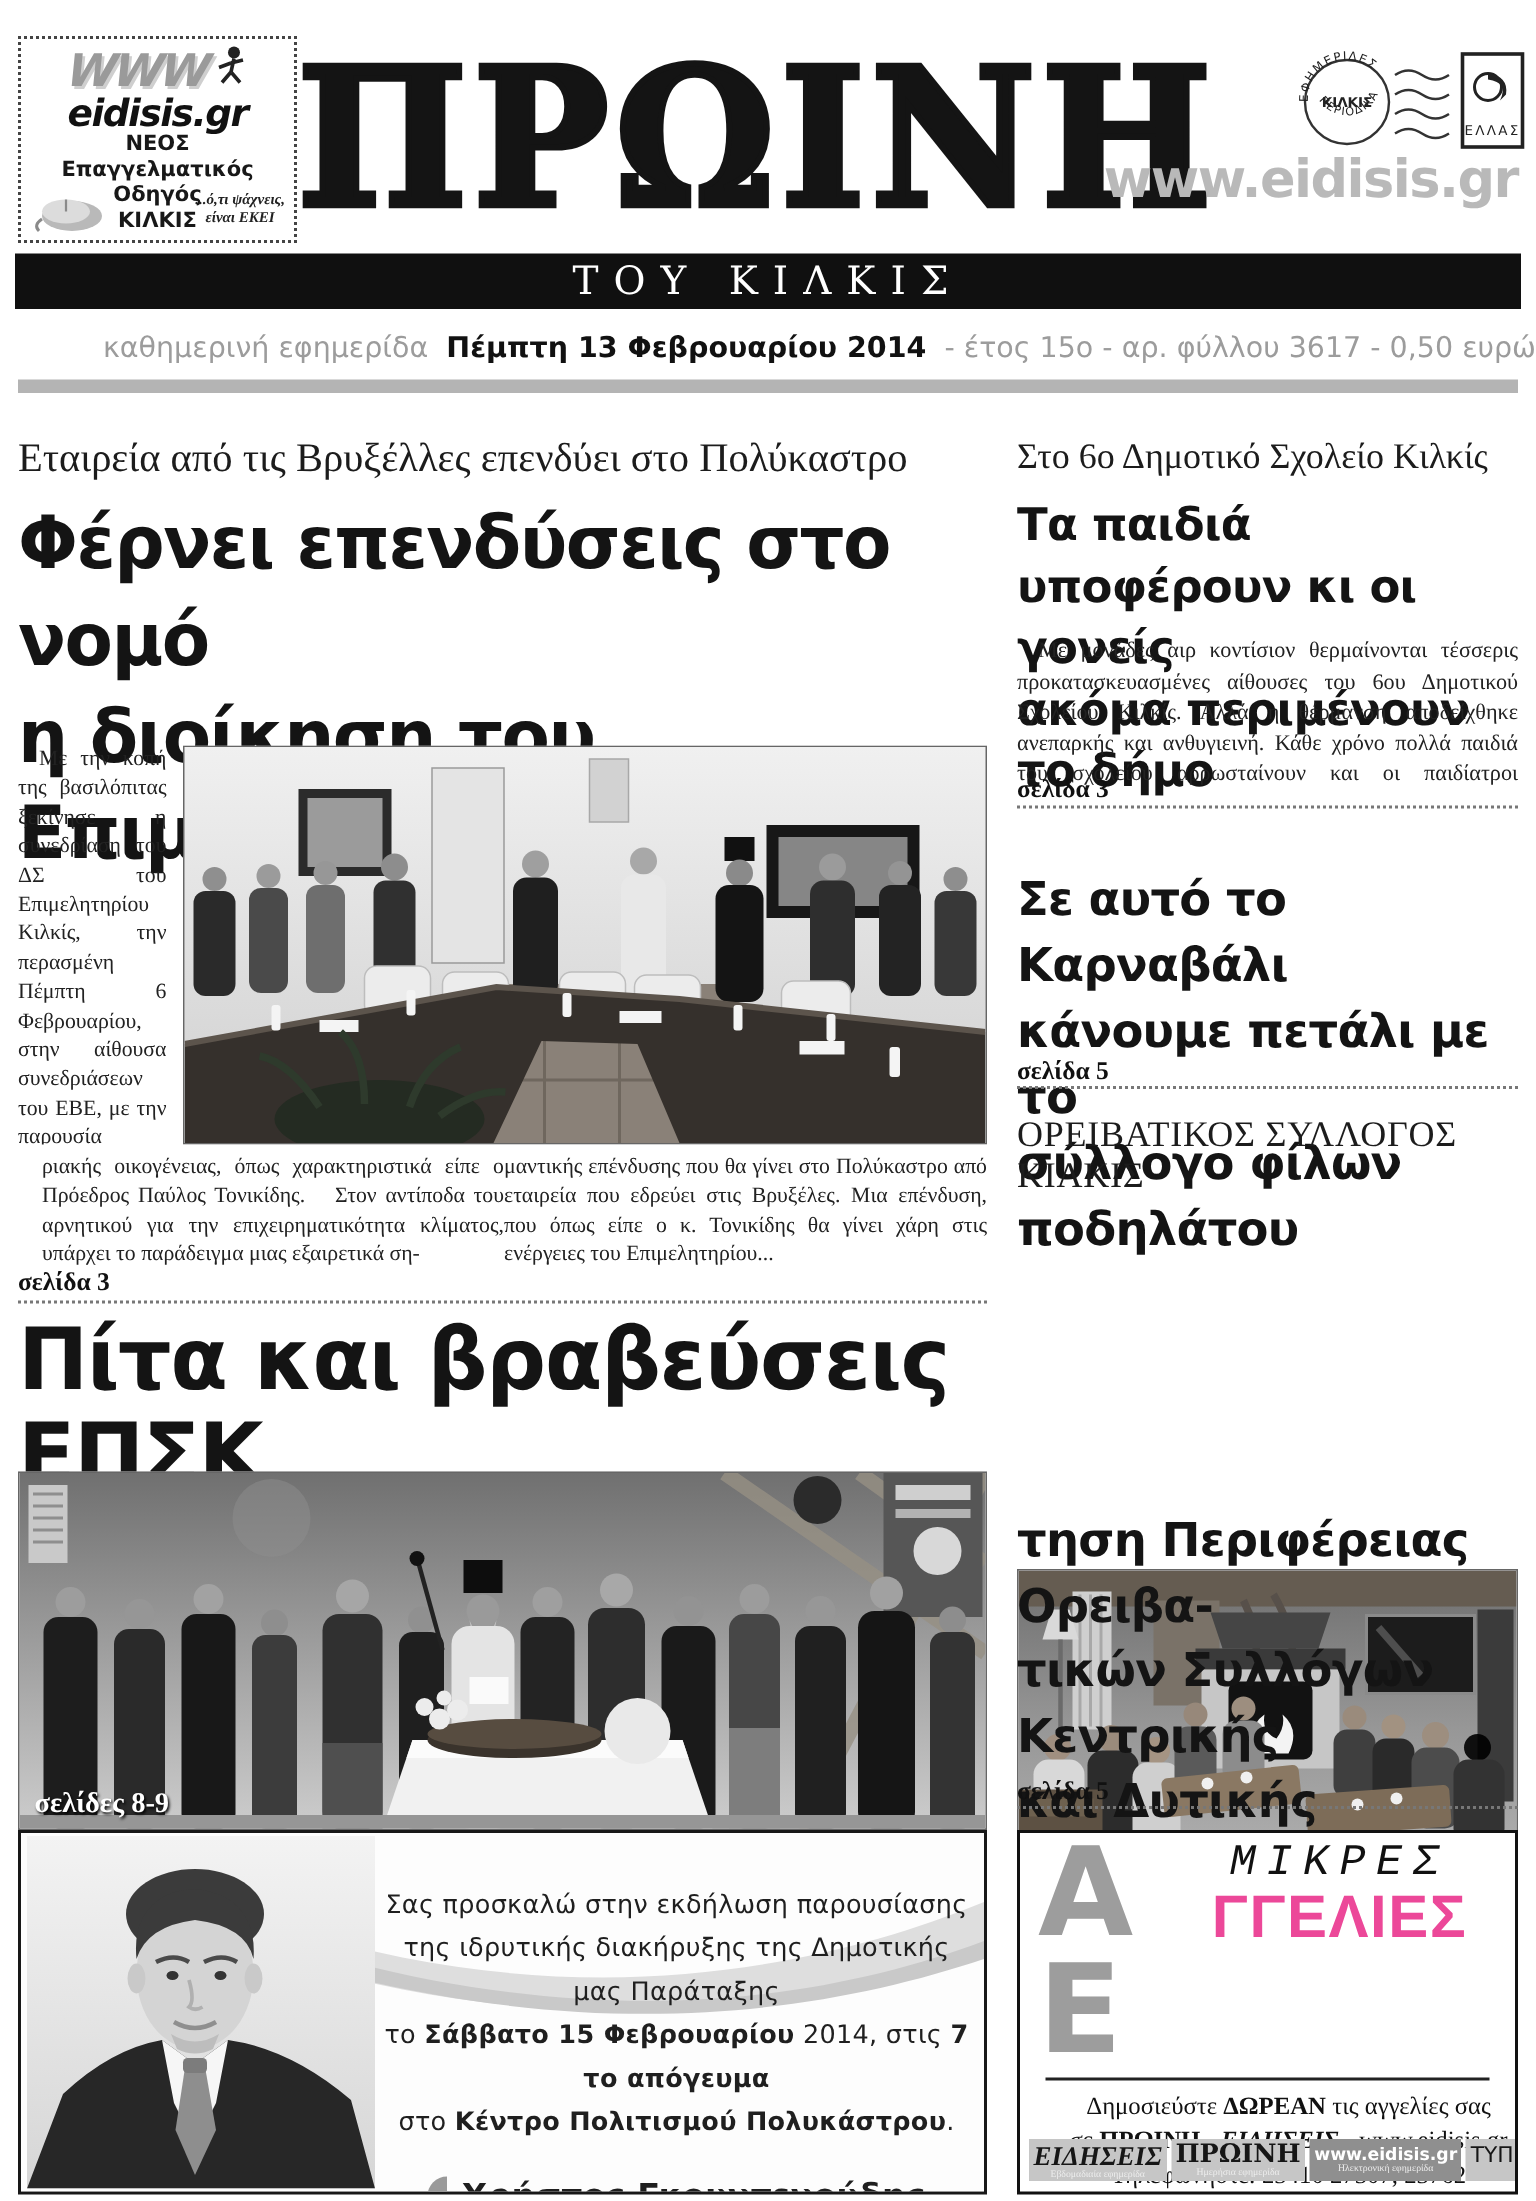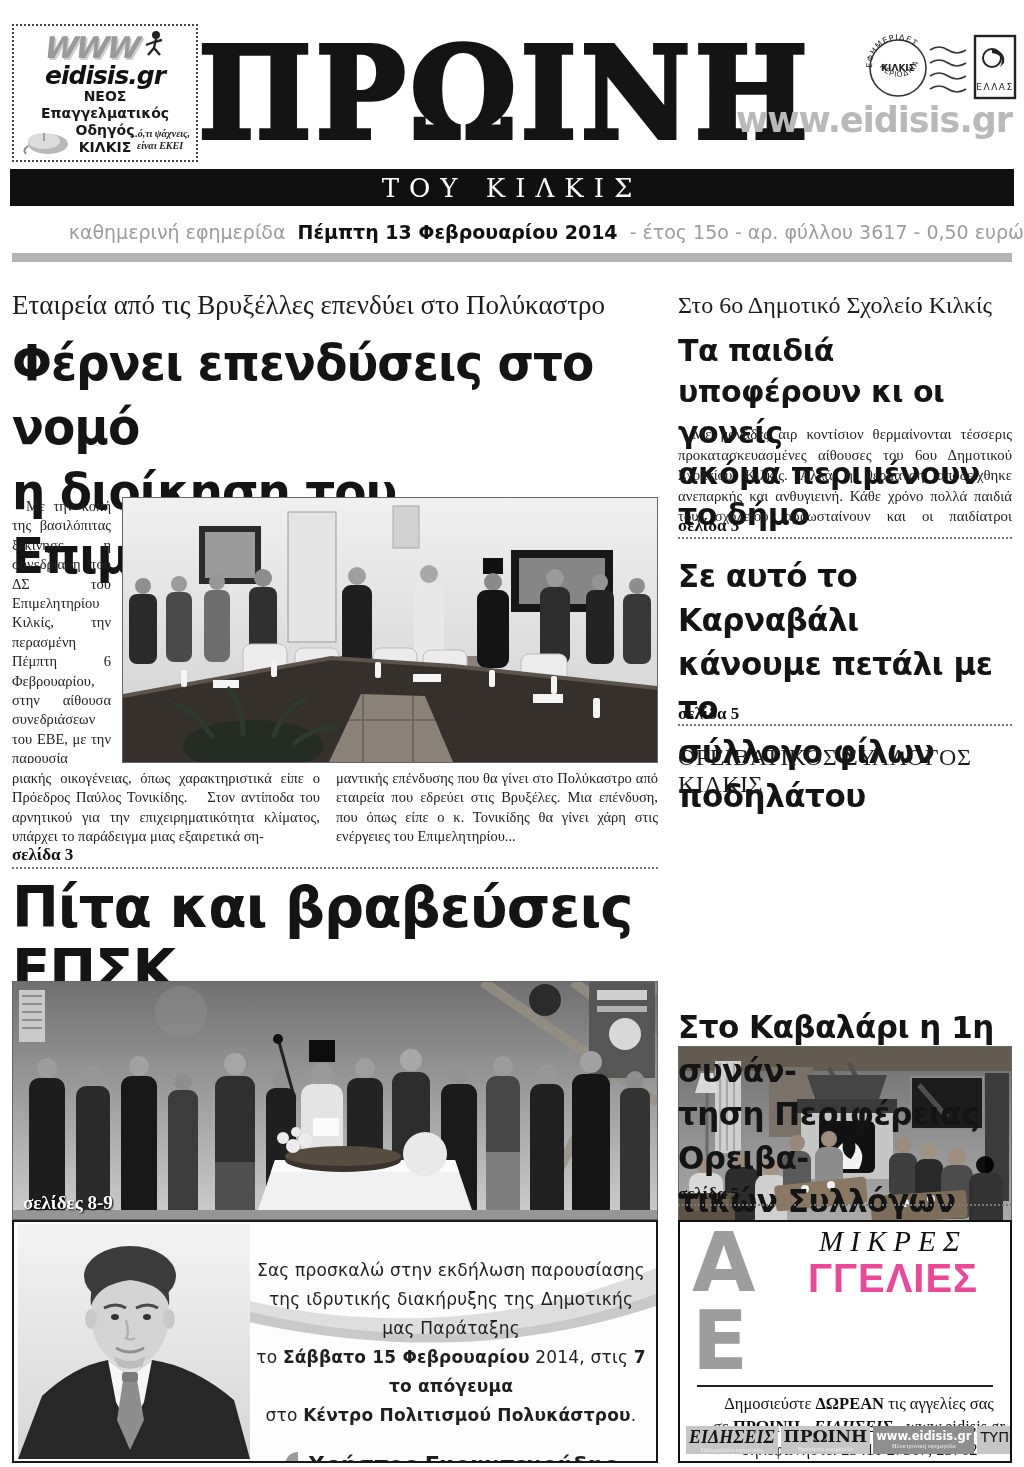--- a/index.html
+++ b/index.html
@@ -41,55 +41,55 @@
   .bodytxt .ind{display:inline-block;width:14px;}
   .photo{border:1px solid #666;background:#ddd;overflow:hidden;position:relative;}
   .photo svg{display:block;}
 
   
   .kicker1{left:12px;top:290px;font-size:27px;}
   .headline1{left:12px;top:331px;width:646px;font-size:47px;line-height:62px;transform:scaleY(1.04);transform-origin:top left;}
   .article1{left:12px;top:497px;width:646px;height:266px;display:flex;gap:11px;overflow:hidden;}
   .txt-narrow{width:99px;font-size:14.5px;line-height:19.4px;}
   .photo1{width:534px;height:264px;}
-  .article1b{left:12px;top:769px;width:646px;height:78px;display:flex;gap:16px;overflow:hidden;justify-content:flex-end;}
+  .article1b{left:12px;top:769px;width:646px;height:78px;display:flex;overflow:hidden;justify-content:flex-end;}
   .article1b .colA{width:308px;font-size:14.5px;line-height:19.4px;}
   .article1b .colB{width:322px;font-size:14.5px;line-height:19.4px;}
   .pageref1{left:12px;top:845px;}
   .dots1{left:12px;top:867px;width:646px;}
   .headline2{left:12px;top:876px;width:646px;font-size:56px;line-height:62px;transform:scaleY(1.02);transform-origin:top left;}
   .photo2{left:12px;top:957px;width:644px;height:237px;margin-top:24px;}
   .photo2 .cap{position:absolute;left:10px;bottom:5px;color:#fff;font-family:"Liberation Serif",serif;
                font-weight:bold;font-size:19px;text-shadow:1px 1px 2px #000;}
   .ad1{left:12px;top:1220px;width:642px;height:239px;border:2px solid #181818;background:#fcfcfc;overflow:hidden;}
   .ad1-text{position:absolute;left:238px;right:6px;top:34px;text-align:center;
             font-family:"DejaVu Sans",sans-serif;color:#1f1f1f;font-size:17px;line-height:29px;letter-spacing:.2px;}
   .ad1-name-row{margin-top:20px;font-size:22px;font-weight:bold;}
   .leaf{display:inline-block;width:13px;height:26px;background:#9a9a9a;border-radius:13px 0 0 13px;
         vertical-align:-6px;margin-right:10px;}
   .kicker-r1{left:678px;top:292px;font-size:24px;}
   .hr1{left:678px;top:330px;width:340px;font-size:30px;line-height:41px;letter-spacing:-.5px;}
   .body-r1{left:678px;top:424px;width:334px;height:106px;font-size:14.8px;line-height:20.6px;overflow:hidden;}
   .pageref-r1{left:678px;top:516px;}
   .dots-r1{left:678px;top:537px;width:334px;}
-  .hr2{left:678px;top:554px;width:340px;font-size:31px;line-height:44px;letter-spacing:-.5px;}
+  .hr2{left:678px;top:578px;width:340px;font-size:31px;line-height:44px;letter-spacing:-.5px;}
   .pageref-r2{left:678px;top:704px;}
   .dots-r2{left:678px;top:724px;width:334px;}
   .kicker-r3{left:678px;top:744px;font-size:24px;letter-spacing:.5px;}
   .photo3{left:678px;top:783px;width:332px;height:211px;}
   .hr3{left:678px;top:1006px;width:340px;font-size:31px;line-height:43.5px;letter-spacing:-.5px;}
   .pageref-r3{left:678px;top:1184px;}
   .dots-r3{left:678px;top:1204px;width:334px;}
 
   .ad2{left:678px;top:1220px;width:330px;height:239px;border:2px solid #111;background:#fff;overflow:hidden;}
   .ad2-row{position:relative;height:74px;margin-top:4px;}
   .bigletter{position:absolute;left:12px;top:0;font-family:"DejaVu Sans",sans-serif;font-weight:bold;
              font-size:82px;line-height:74px;color:#9d9d9d;}
   .ad2-words{margin-left:96px;text-align:center;}
-  .ad2-w-it{font-family:Liberation Serif, serif;font-style:italic;font-size:29px;letter-spacing:7px;line-height:31px;color:#111;}
+  .ad2-w-it{font-family:Liberation Mono, monospace;font-style:italic;font-size:29px;letter-spacing:7px;line-height:31px;color:#111;}
   .ad2-w-b{font-family:Liberation Sans, sans-serif;font-weight:bold;font-size:40px;line-height:42px;letter-spacing:1px;color:#ec4899;}
   .ad2-hr{width:296px;margin:7px auto 5px auto;border-top:2px solid #222;}
   .ad2-line{text-align:center;font-family:"Liberation Serif",serif;font-size:16.5px;line-height:23px;color:#111;padding-left:28px;}
   .ad2-footer{position:absolute;left:6px;right:6px;bottom:7px;display:flex;gap:3px;}
   .ad2-box{background:#c6c6c6;text-align:center;padding:2px 3px 1px 3px;line-height:1;}
   .ad2-box .bl{font-size:16px;white-space:nowrap;}
   .ad2-box .sub{font-size:6.5px;color:#ededed;margin-top:1px;white-space:nowrap;}
   .bx1 .bl{font-family:"Liberation Serif",serif;font-weight:bold;font-style:italic;font-size:18px;}
   .bx2 .bl{font-family:"DejaVu Serif",serif;font-weight:bold;font-size:17px;}
   .bx3{background:#8f8f8f;}
@@ -461,21 +461,20 @@
             <circle cx="96" cy="186" r="4"></circle>
             <circle cx="120" cy="184" r="4"></circle>
         </g>
       </g>
       <rect x="0" y="146" width="56" height="65" fill="#5d5143"></rect>
       <rect x="6" y="152" width="44" height="12" fill="#6e614f"></rect>
     </svg>
   </div>
 
   <div class="abs headline hr3">
-    <div>Στο Καβαλάρι η 1η συνάν-</div>
     <div>τηση Περιφέρειας Ορειβα-</div>
     <div>τικών Συλλόγων Κεντρικής</div>
     <div>και Δυτικής Μακεδονίας</div>
   </div>
   <div class="abs pageref pageref-r3">σελίδα 5</div>
   <div class="abs dots dots-r3"></div>
 
   <div class="abs ad2">
     <div class="ad2-row">
       <span class="bigletter">Α</span>

